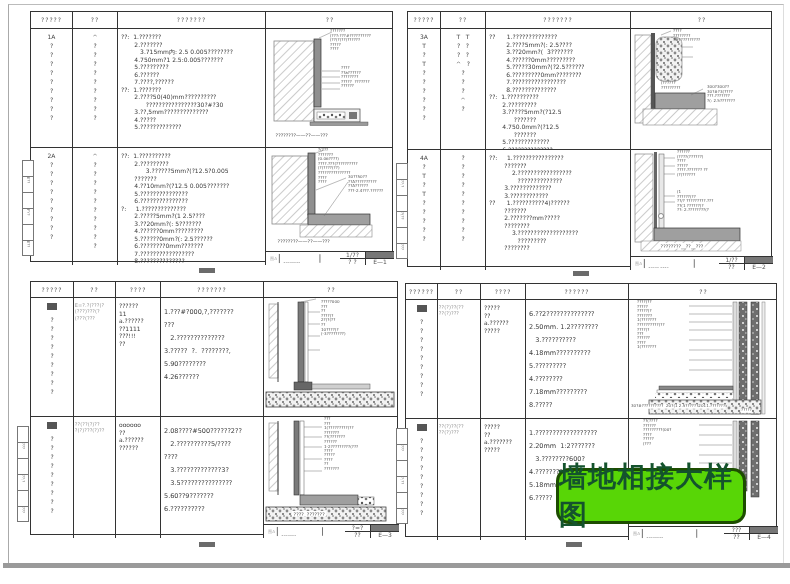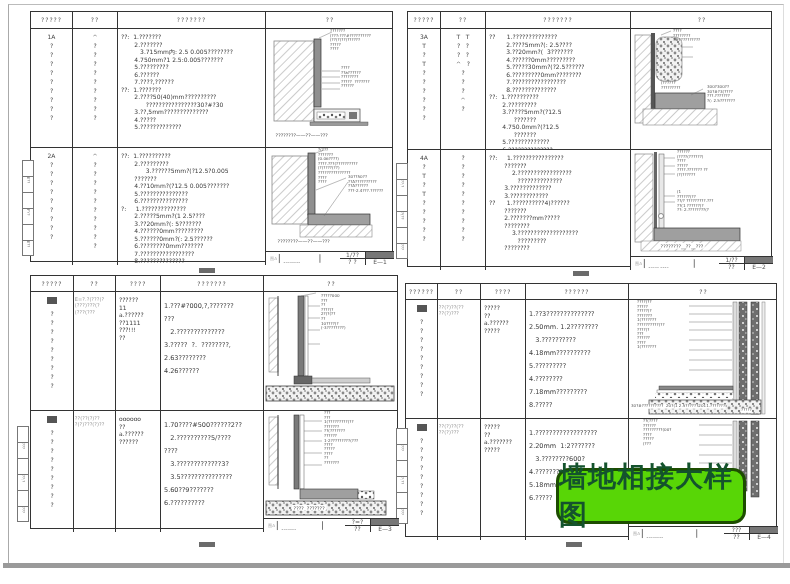--- a/index.html
+++ b/index.html
@@ -234,41 +234,41 @@
           </div>
           <div class="tb-cell tb-split" style="width:28px">
             <div class="tb-top tb-dark"></div>
             <div class="tb-bot">E—2</div>
           </div>
         </div>
       </div>
     </div>
   </div>
 
-  <div class="panel" style="left:30px;top:275px;width:368px;height:254px">
+  <div class="panel" style="left:30px;top:281px;width:368px;height:254px">
     <div class="phead" style="height:15px">
       <div class="cell hc" style="width:43px">?????</div>
       <div class="cell hc" style="width:42px">??</div>
       <div class="cell hc" style="width:45px">????</div>
       <div class="cell hc" style="width:103px">???????</div>
       <div class="cell hc" style="width:135px">??</div>
     </div>
     <div class="prow" style="height:118px">
       <div class="cell" style="width:43px">
           <div class="sq"></div>
           <div class="stack"><div>?</div><div>?</div><div>?</div><div>?</div><div>?</div><div>?</div><div>?</div><div>?</div><div>?</div></div>
         </div>
       <div class="cell" style="width:42px">
           <div class="stack2"><div>E=?.?(???(?</div><div>(???)???(?</div><div>(???(???</div></div>
         </div>
       <div class="cell" style="width:45px">
           <div class="notes"><div>??????</div><div></div><div>11</div><div></div><div>a.??????</div><div>??1111</div><div>???!!!</div><div>??</div></div>
         </div>
       <div class="cell" style="width:103px">
-          <div class="notes sparse"><div>1.???#?000,?,???????</div><div>???</div><div>   2.??????????????</div><div>3.?????  ?.  ????????,</div><div>2.63????????</div><div>4.26??????</div></div>
+          <div class="notes sparse"><div>1.???#?000,?,???????</div><div>???</div><div>   2.??????????????</div><div>3.?????  ?.  ????????,</div><div>5.90????????</div><div>4.26??????</div></div>
         </div>
       <div class="cell drawcell" style="width:135px">
         <svg width="135" height="116">
           <rect x="5" y="6" width="9" height="74" fill="url(#hatch)" stroke="#888" stroke-width="0.6"></rect>
           <line x1="14" y1="4" x2="14" y2="84" stroke="#444" stroke-width="1"></line>
           <rect x="34" y="4" width="6" height="80" fill="#7a7a7a" stroke="#333" stroke-width="0.6"></rect>
           <rect x="41" y="4" width="3" height="80" fill="#fff" stroke="#555" stroke-width="0.5"></rect>
           <line x1="37" y1="4" x2="52" y2="1" stroke="#777" stroke-width="0.5"></line>
           <line x1="44" y1="14" x2="56" y2="14" stroke="#777" stroke-width="0.5"></line>
           <line x1="44" y1="26" x2="56" y2="26" stroke="#777" stroke-width="0.5"></line>
@@ -286,21 +286,21 @@
           <div class="sq"></div>
           <div class="stack"><div>?</div><div>?</div><div>?</div><div>?</div><div>?</div><div>?</div><div>?</div><div>?</div><div>?</div></div>
         </div>
       <div class="cell" style="width:42px">
           <div class="stack2"><div>??(??(?)??</div><div>?(?)???(?)??</div></div>
         </div>
       <div class="cell" style="width:45px">
           <div class="notes"><div>oooooo</div><div></div><div>??</div><div></div><div>a.??????</div><div>??????</div></div>
         </div>
       <div class="cell" style="width:103px">
-          <div class="notes sparse"><div>1.70????#500??????2??</div><div>   2.??????????5/????</div><div>????</div><div>   3.?????????????3?</div><div>   3.5???????????????</div><div>5.60??9???????</div><div>6.??????????</div></div>
+          <div class="notes sparse"><div>2.08????#500??????2??</div><div>   2.??????????5/????</div><div>????</div><div>   3.?????????????3?</div><div>   3.5???????????????</div><div>5.60??9???????</div><div>6.??????????</div></div>
         </div>
       <div class="cell drawcell" style="width:135px">
         <svg width="135" height="106">
           <rect x="5" y="6" width="9" height="68" fill="url(#hatch)" stroke="#888" stroke-width="0.6"></rect>
           <line x1="14" y1="4" x2="14" y2="78" stroke="#444" stroke-width="1"></line>
           <rect x="30" y="4" width="5" height="74" fill="#7a7a7a" stroke="#333" stroke-width="0.6"></rect>
           <rect x="36" y="4" width="4" height="74" fill="#fff" stroke="#555" stroke-width="0.5"></rect>
           <line x1="40" y1="10" x2="58" y2="10" stroke="#777" stroke-width="0.5"></line>
           <line x1="40" y1="20" x2="58" y2="20" stroke="#777" stroke-width="0.5"></line>
           <line x1="40" y1="30" x2="58" y2="30" stroke="#777" stroke-width="0.5"></line>
@@ -343,21 +343,21 @@
           <div class="sq"></div>
           <div class="stack"><div>?</div><div>?</div><div>?</div><div>?</div><div>?</div><div>?</div><div>?</div><div>?</div><div>?</div></div>
         </div>
       <div class="cell" style="width:43px">
           <div class="stack2"><div>??(?)??(??</div><div>??(?)???</div></div>
         </div>
       <div class="cell" style="width:45px">
           <div class="notes"><div>?????</div><div></div><div>??</div><div></div><div>a.??????</div><div>?????</div></div>
         </div>
       <div class="cell" style="width:103px">
-          <div class="notes sparse"><div>1.??3??????????????</div><div>2.50mm. 1.2????????</div><div>   3.??????????</div><div>4.18mm??????????</div><div>5.?????????</div><div>4.????????</div><div>7.18mm?????????</div><div>8.?????</div></div>
+          <div class="notes sparse"><div>6.??2??????????????</div><div>2.50mm. 1.2????????</div><div>   3.??????????</div><div>4.18mm??????????</div><div>5.?????????</div><div>4.????????</div><div>7.18mm?????????</div><div>8.?????</div></div>
         </div>
       <div class="cell drawcell" style="width:149px">
         <svg width="149" height="116">
           <rect x="104" y="2" width="4" height="100" fill="#ddd" stroke="#555" stroke-width="0.4"></rect>
           <rect x="110" y="2" width="8" height="104" fill="url(#conc)" stroke="#333" stroke-width="0.5"></rect>
           <rect x="122" y="2" width="8" height="112" fill="url(#conc)" stroke="#333" stroke-width="0.5"></rect>
           <rect x="133" y="2" width="3" height="112" fill="#eee" stroke="#666" stroke-width="0.4"></rect>
           <line x1="60" y1="6" x2="103" y2="6" stroke="#777" stroke-width="0.5"></line>
           <line x1="60" y1="14" x2="103" y2="14" stroke="#777" stroke-width="0.5"></line>
           <line x1="60" y1="22" x2="103" y2="22" stroke="#777" stroke-width="0.5"></line>

